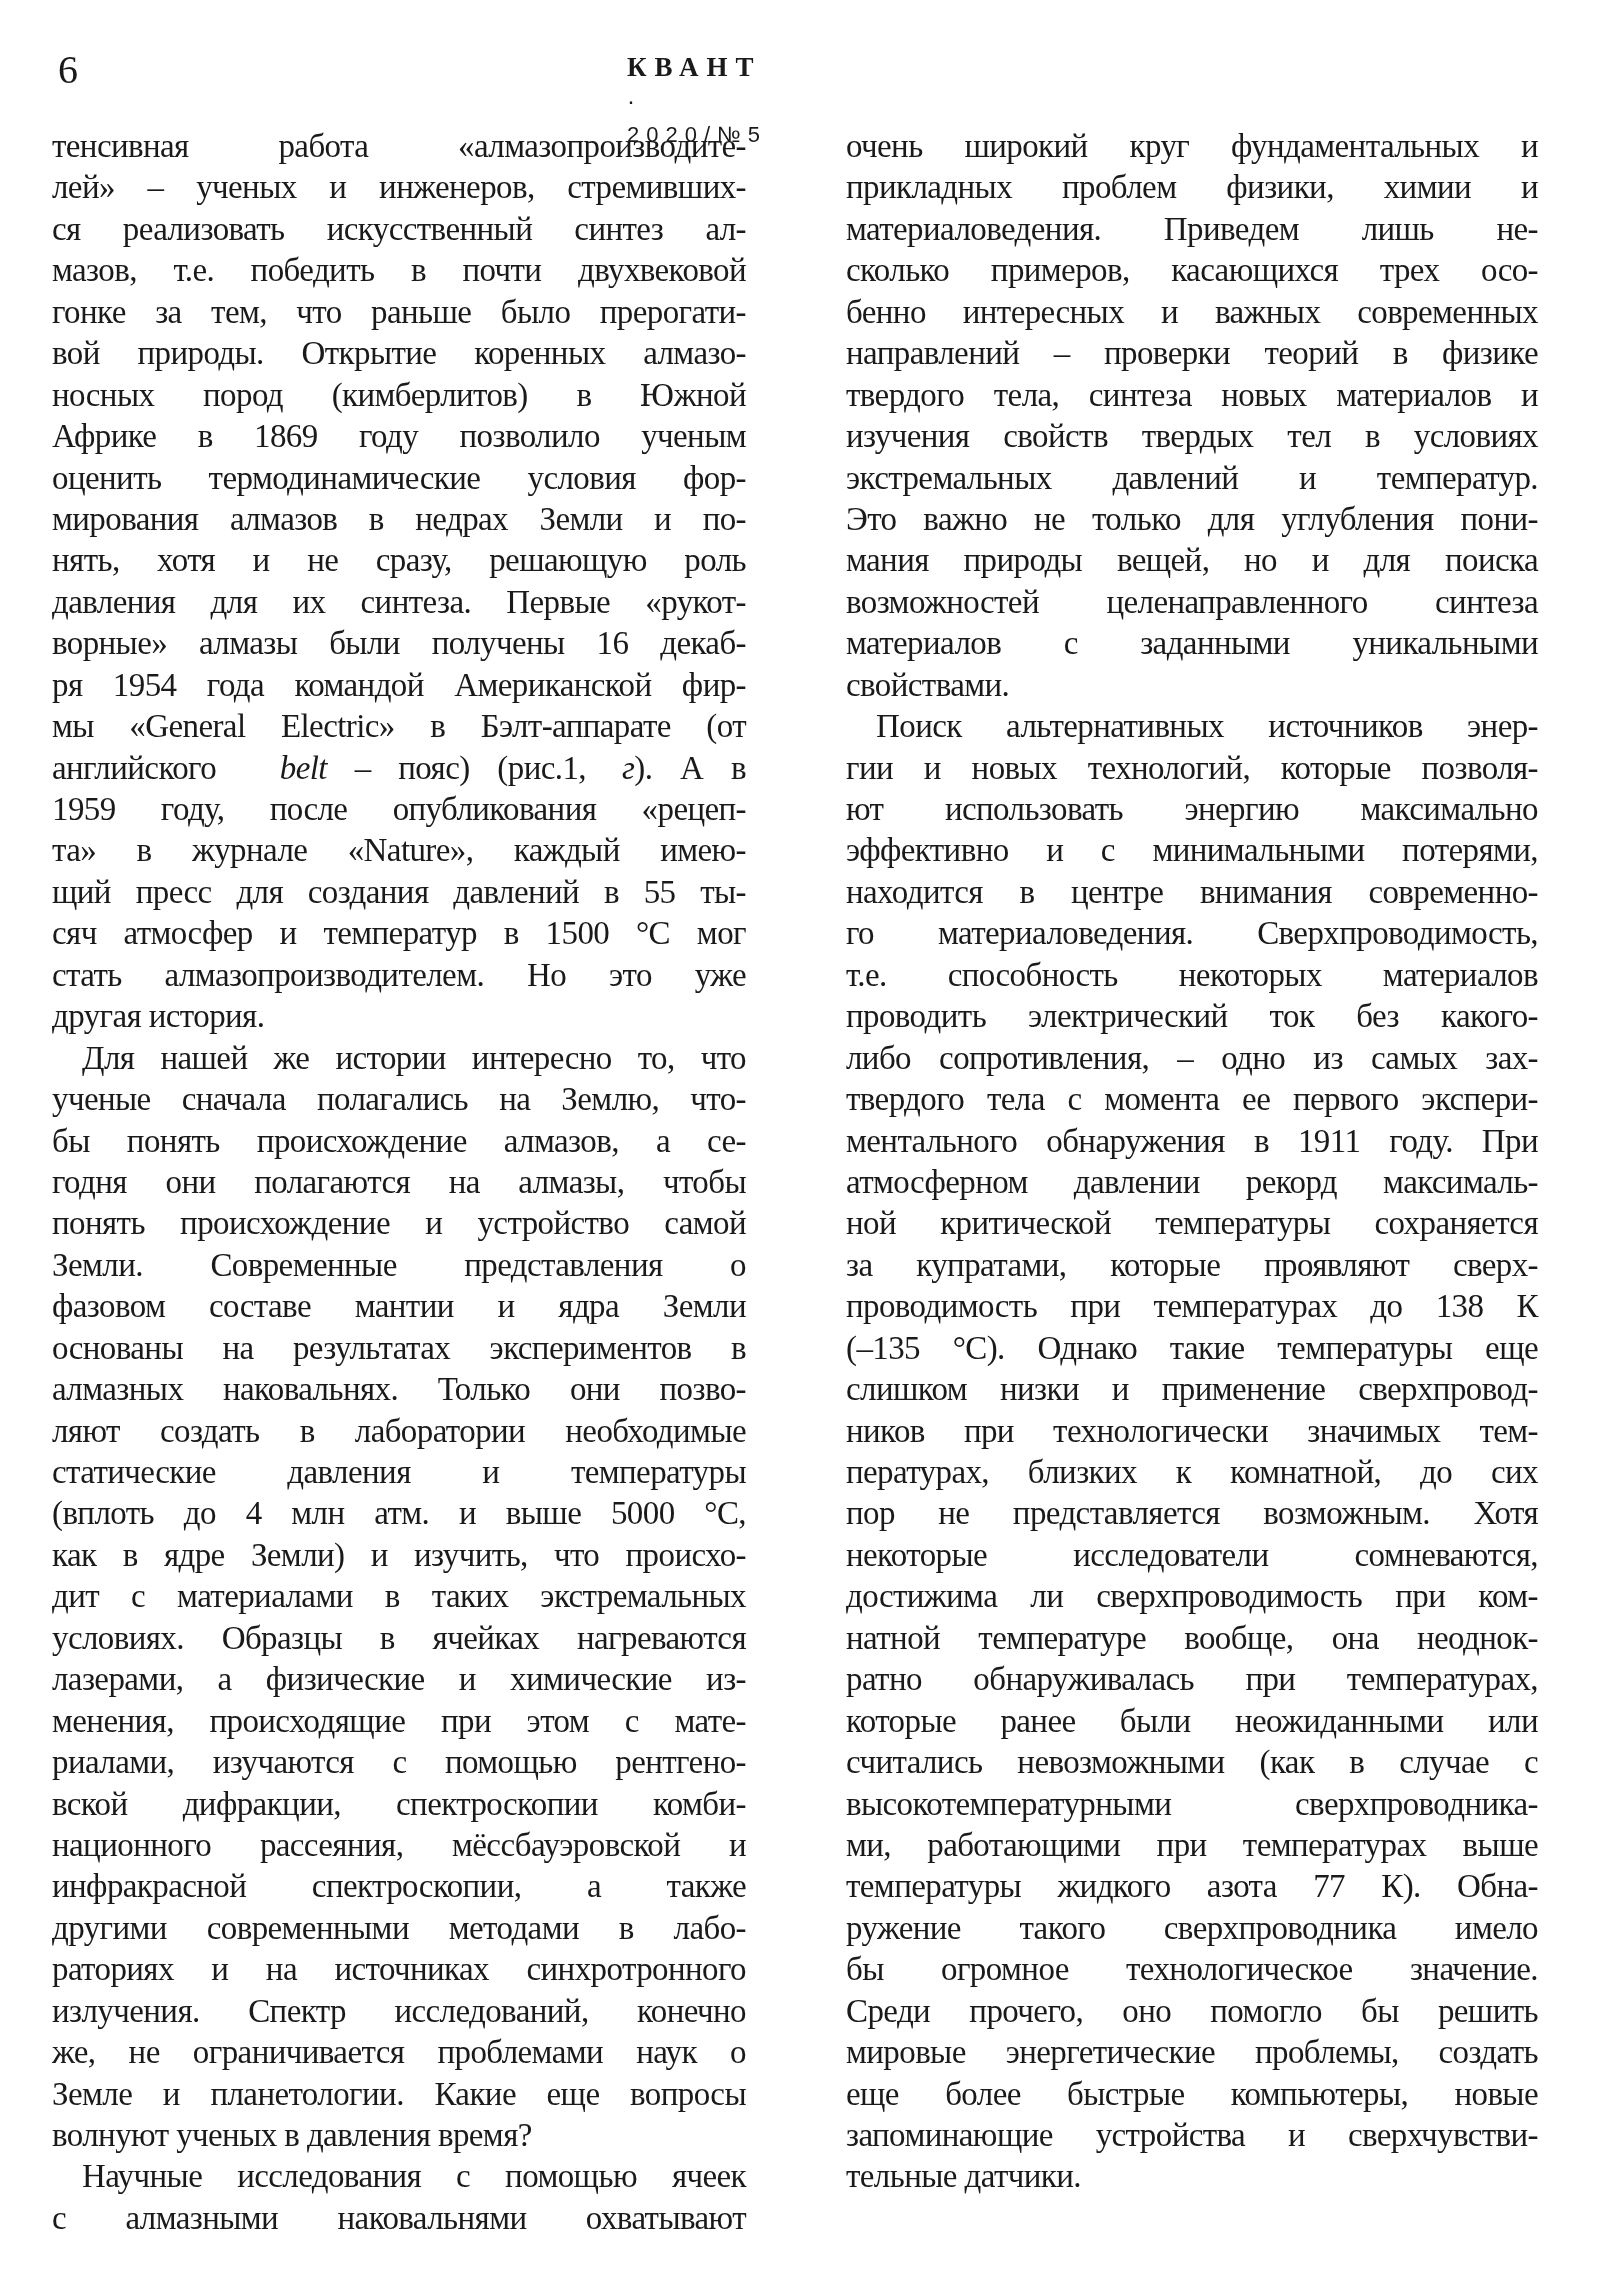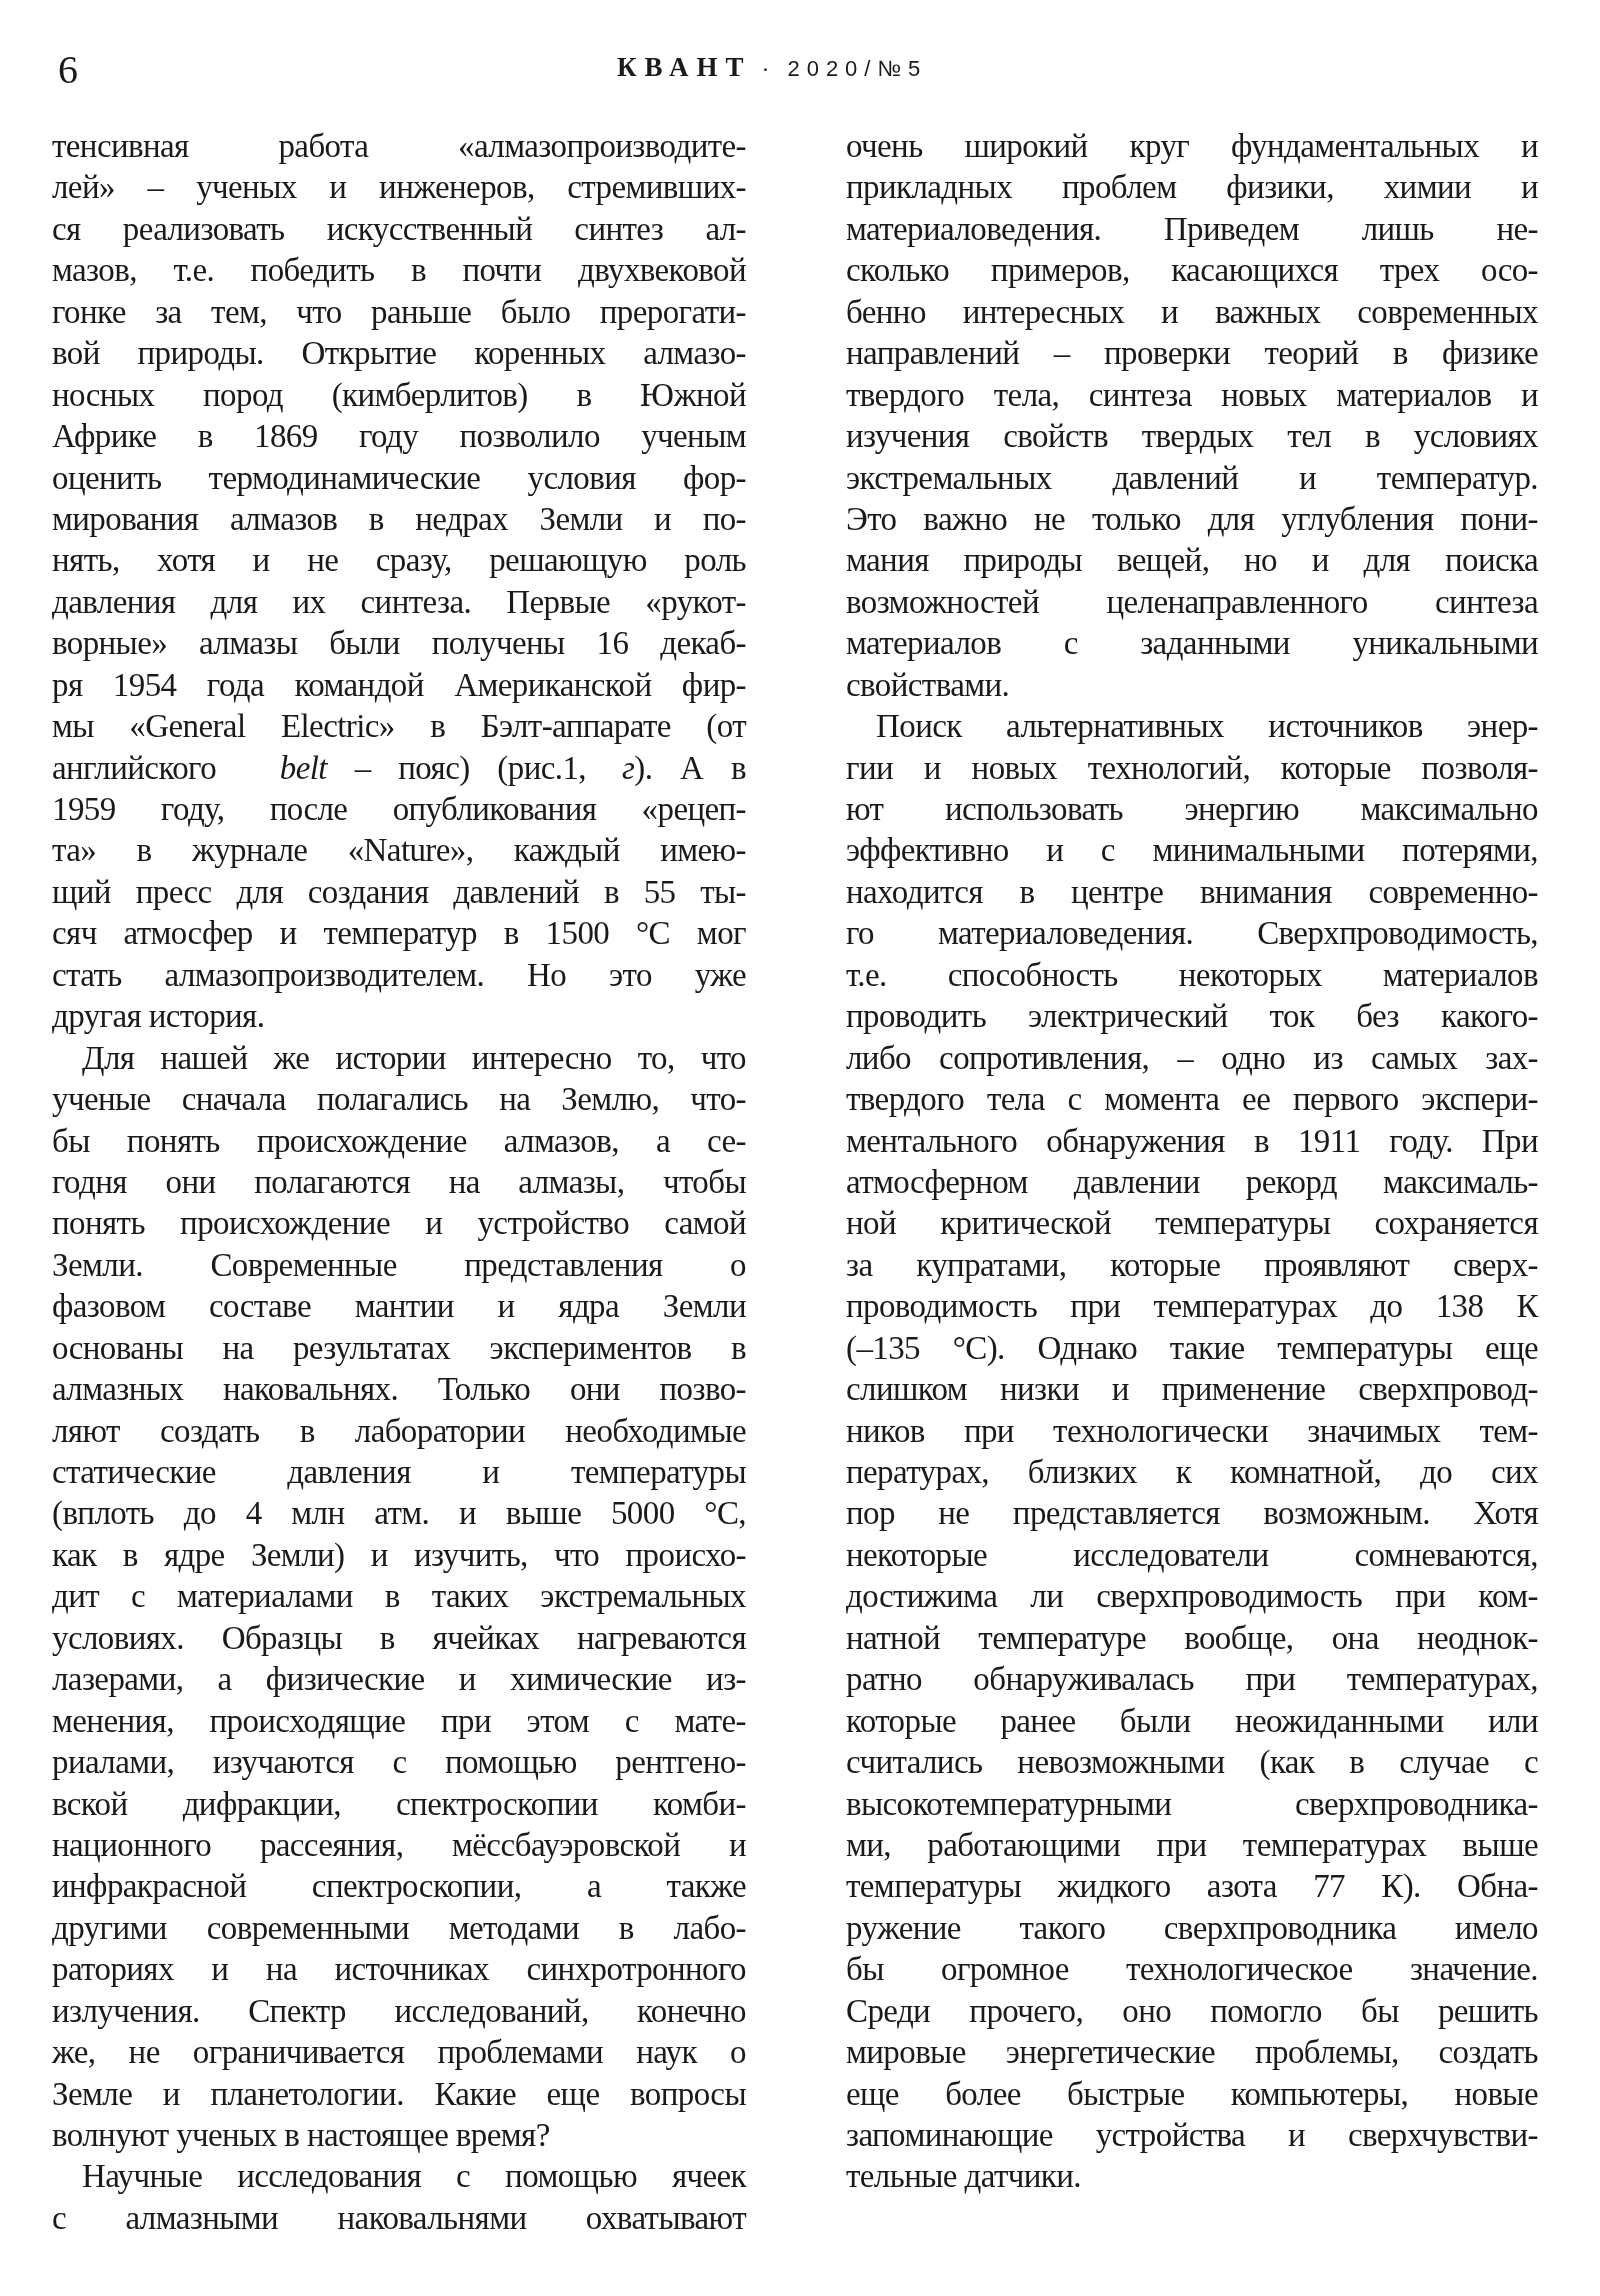--- a/index.html
+++ b/index.html
@@ -9,21 +9,21 @@
     color: #1a1a1a;
   }
   .page-number {
     position: absolute; left: 58px; top: 48px;
     font-size: 40px; line-height: 44px; color: #1a1a1a;
     font-family: "Liberation Serif", serif;
   }
   .running-head {
     position: absolute; left: 617px; top: 50px; width: 370px;
     font-size: 27px; line-height: 34px; white-space: nowrap;
-    display: flex; align-items: baseline;
+    display: flex; align-items: baseline; flex-direction: column;
   }
   .running-head .journal {
     font-weight: bold; letter-spacing: 8px; font-family: "Liberation Serif", serif;
   }
   .running-head .sep { margin: 0 18px 0 10px; font-family: "Liberation Sans", sans-serif; font-size: 24px; }
   .running-head .issue {
     letter-spacing: 7px; font-family: "Liberation Sans", sans-serif; font-size: 22px; font-weight: normal;
   }
   .column {
     position: absolute; top: 126px;
@@ -93,21 +93,21 @@
     <span class="line">менения, происходящие при этом с мате-</span>
     <span class="line">риалами, изучаются с помощью рентгено-</span>
     <span class="line">вской дифракции, спектроскопии комби-</span>
     <span class="line">национного рассеяния, мёссбауэровской и</span>
     <span class="line">инфракрасной спектроскопии, а также</span>
     <span class="line">другими современными методами в лабо-</span>
     <span class="line">раториях и на источниках синхротронного</span>
     <span class="line">излучения. Спектр исследований, конечно</span>
     <span class="line">же, не ограничивается проблемами наук о</span>
     <span class="line">Земле и планетологии. Какие еще вопросы</span>
-    <span class="line last">волнуют ученых в настоящее время?</span>
+    <span class="line last">волнуют ученых в давления время?</span>
     <span class="line indent">Научные исследования с помощью ячеек</span>
     <span class="line">с алмазными наковальнями охватывают</span>
   </div>
 <div class="column right">
     <span class="line">очень широкий круг фундаментальных и</span>
     <span class="line">прикладных проблем физики, химии и</span>
     <span class="line">материаловедения. Приведем лишь не-</span>
     <span class="line">сколько примеров, касающихся трех осо-</span>
     <span class="line">бенно интересных и важных современных</span>
     <span class="line">направлений – проверки теорий в физике</span>

